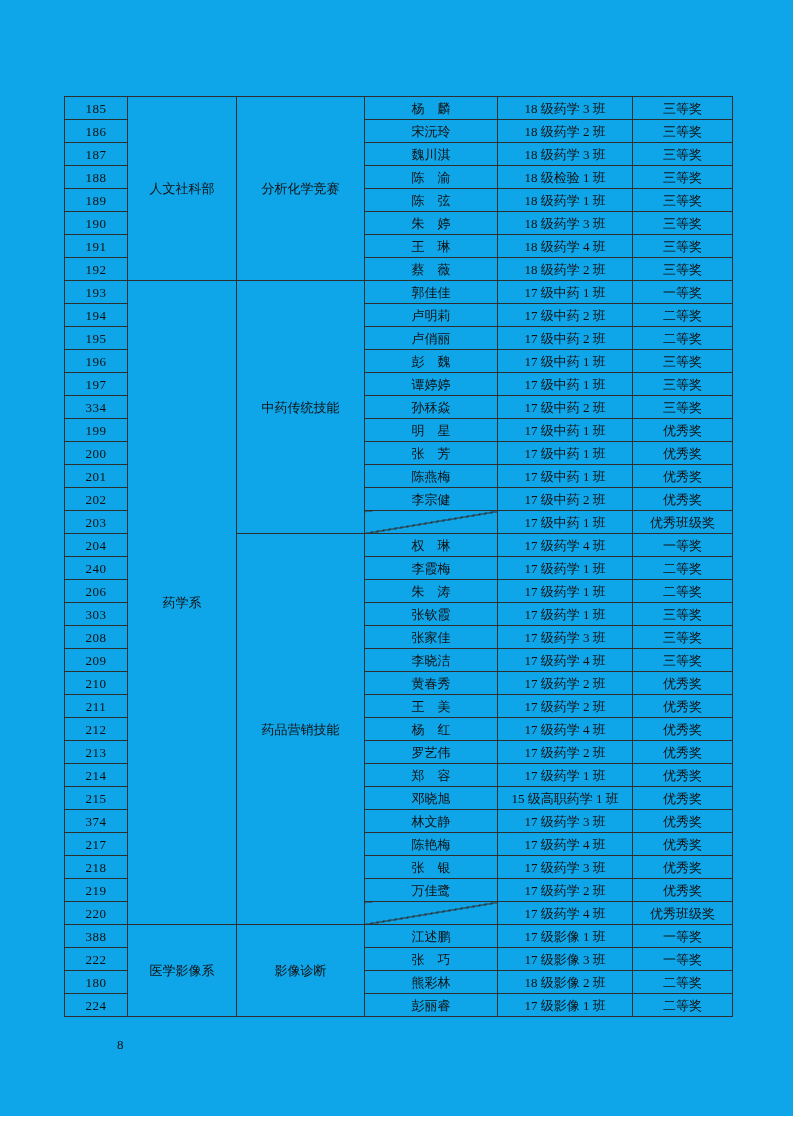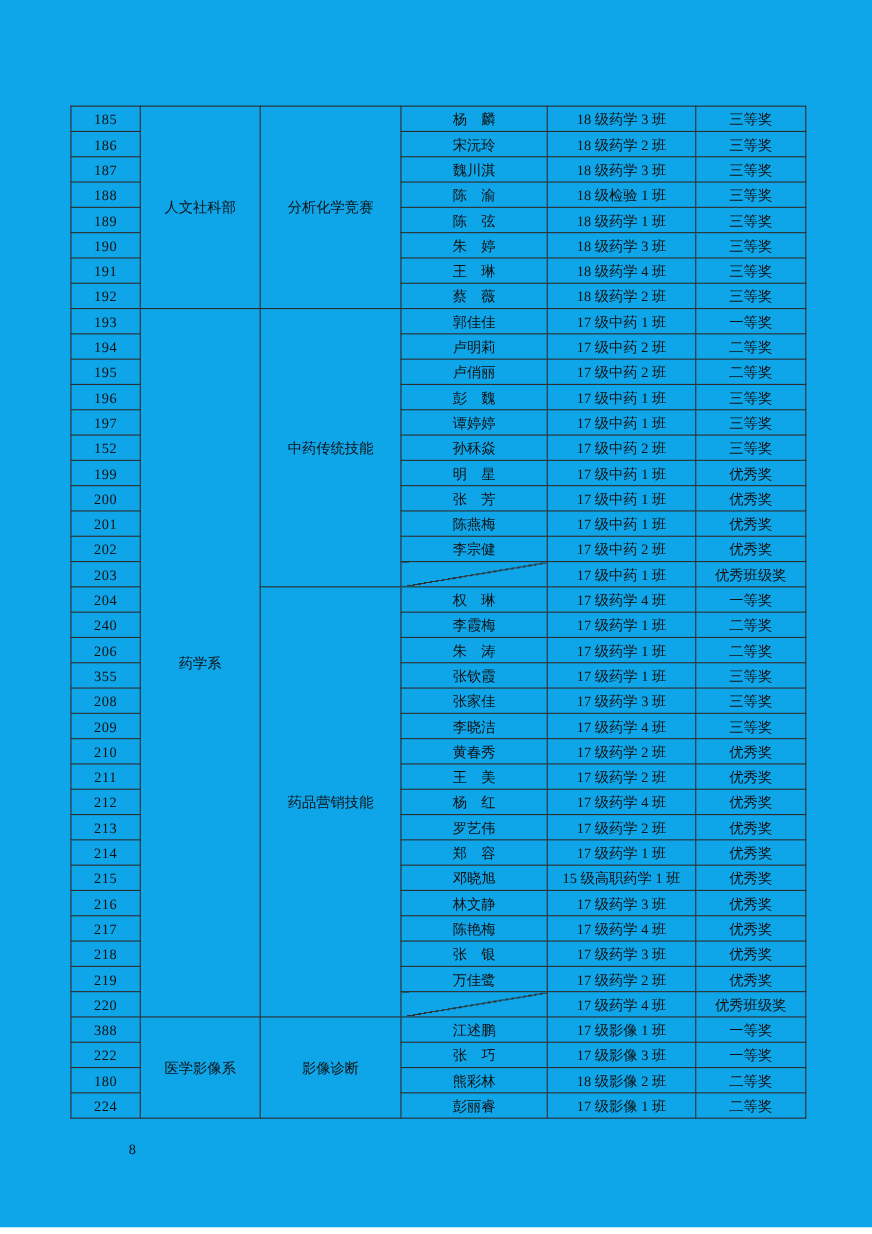--- a/index.html
+++ b/index.html
@@ -137,21 +137,21 @@
           <td class="col-class">17 级中药 1 班</td>
           <td class="col-award">三等奖</td>
         </tr>
         <tr>
           <td class="col-no">197</td>
           <td class="col-name">谭婷婷</td>
           <td class="col-class">17 级中药 1 班</td>
           <td class="col-award">三等奖</td>
         </tr>
         <tr>
-          <td class="col-no">152</td>
+          <td class="col-no">334</td>
           <td class="col-name">孙秝焱</td>
           <td class="col-class">17 级中药 2 班</td>
           <td class="col-award">三等奖</td>
         </tr>
         <tr>
           <td class="col-no">199</td>
           <td class="col-name">明　星</td>
           <td class="col-class">17 级中药 1 班</td>
           <td class="col-award">优秀奖</td>
         </tr>
@@ -192,21 +192,21 @@
           <td class="col-class">17 级药学 1 班</td>
           <td class="col-award">二等奖</td>
         </tr>
         <tr>
           <td class="col-no">206</td>
           <td class="col-name">朱　涛</td>
           <td class="col-class">17 级药学 1 班</td>
           <td class="col-award">二等奖</td>
         </tr>
         <tr>
-          <td class="col-no">355</td>
+          <td class="col-no">303</td>
           <td class="col-name">张钦霞</td>
           <td class="col-class">17 级药学 1 班</td>
           <td class="col-award">三等奖</td>
         </tr>
         <tr>
           <td class="col-no">208</td>
           <td class="col-name">张家佳</td>
           <td class="col-class">17 级药学 3 班</td>
           <td class="col-award">三等奖</td>
         </tr>
@@ -246,21 +246,21 @@
           <td class="col-class">17 级药学 1 班</td>
           <td class="col-award">优秀奖</td>
         </tr>
         <tr>
           <td class="col-no">215</td>
           <td class="col-name">邓晓旭</td>
           <td class="col-class">15 级高职药学 1 班</td>
           <td class="col-award">优秀奖</td>
         </tr>
         <tr>
-          <td class="col-no">216</td>
+          <td class="col-no">374</td>
           <td class="col-name">林文静</td>
           <td class="col-class">17 级药学 3 班</td>
           <td class="col-award">优秀奖</td>
         </tr>
         <tr>
           <td class="col-no">217</td>
           <td class="col-name">陈艳梅</td>
           <td class="col-class">17 级药学 4 班</td>
           <td class="col-award">优秀奖</td>
         </tr>

